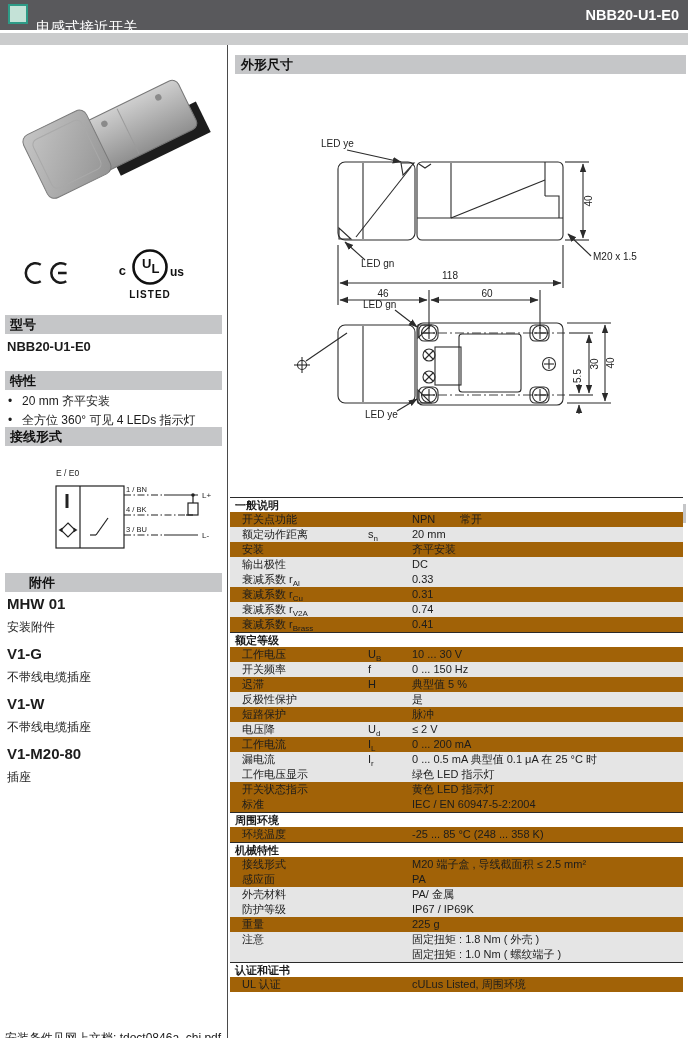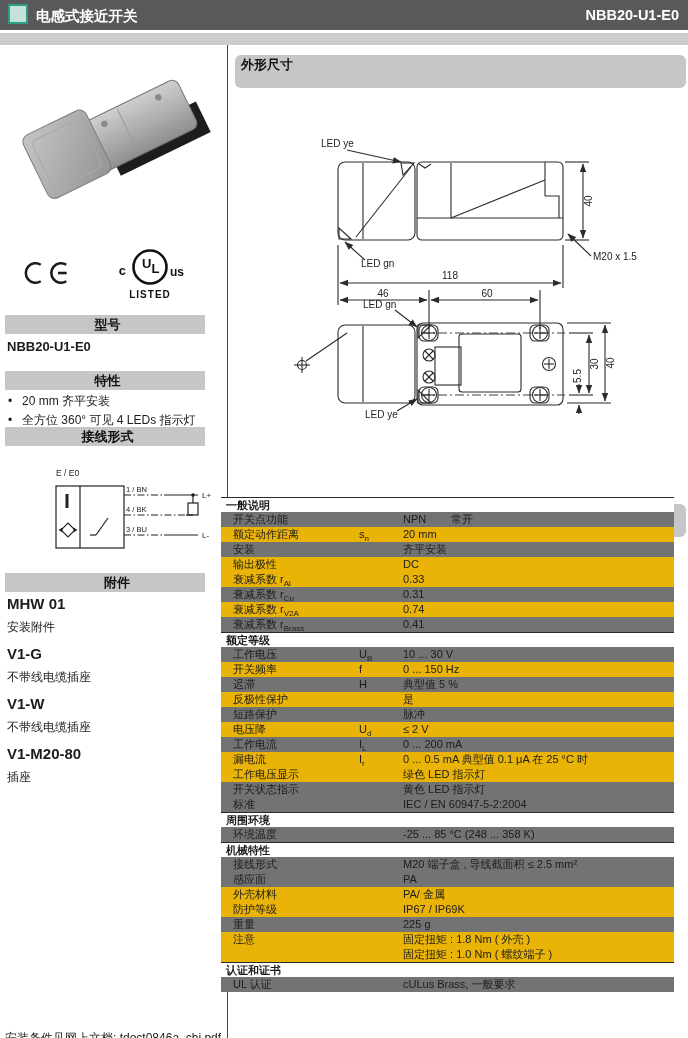--- a/index.html
+++ b/index.html
@@ -6,49 +6,49 @@
   body{
     width:688px;height:1038px;position:relative;overflow:hidden;
     background:#ffffff;color:#1c1c1c;
     font-family:"Liberation Sans","DejaVu Sans",sans-serif;
     -webkit-font-smoothing:antialiased;
   }
   .abs{position:absolute;}
   
   .hdr{left:0;top:0;width:688px;height:30px;background:#59595c;}
   .hdr-icon{left:8px;top:4px;width:20px;height:20px;background:#c4e2d7;border:2px solid #2e9b87;box-sizing:border-box;}
-  .hdr-title{left:36px;top:1px;height:30px;line-height:30px;color:#fff;font-weight:bold;font-size:14.5px;}
+  .hdr-title{left:36px;top:12px;height:30px;line-height:30px;color:#fff;font-weight:normal;font-size:14.5px;}
   .hdr-model{right:9px;top:0;height:30px;line-height:30px;color:#fff;font-weight:bold;font-size:14.5px;}
   .substrip{left:0;top:33px;width:688px;height:12px;background:#cbcccd;}
   .vdivider{left:227px;top:45px;width:1px;height:993px;background:#4a4a4a;}
 
   
-  .sec-bar{left:5px;width:200px;height:19px;background:#c5c6c8;color:#111;
-    font-weight:bold;font-size:13px;line-height:19px;padding-left:5px;box-sizing:border-box;text-align:center;}
+  .sec-bar{left:5px;width:217px;height:19px;background:#c5c6c8;color:#111;
+    font-weight:bold;font-size:13px;line-height:19px;padding-left:5px;box-sizing:border-box;}
   .model-value{left:7px;top:339px;font-weight:bold;font-size:13px;}
   .features{left:8px;top:392px;width:212px;font-size:12px;line-height:19px;}
   .feat-line{display:flex;}
   .feat-line .bullet{width:14px;}
   .accessories{left:7px;top:595px;width:212px;}
   .acc-name{font-weight:bold;font-size:15px;margin-bottom:7px;}
   .acc-desc{font-size:12px;margin-bottom:9px;}
   .footer-note{left:5px;top:1030px;font-size:12px;color:#222;white-space:nowrap;}
 
   
-  .right-bar{left:235px;width:451px;height:33px;background:#c5c6c8;color:#111;
-    font-weight:bold;font-size:13px;line-height:19px;padding-left:6px;box-sizing:border-box;border-radius:6px;}
+  .right-bar{left:235px;width:451px;height:19px;background:#c5c6c8;color:#111;
+    font-weight:bold;font-size:13px;line-height:19px;padding-left:6px;box-sizing:border-box;}
   .dim-bar{top:55px;}
   .tech-bar{top:468px;margin-top:36px;}
 
   
-  .tech-table{left:221px;top:497px;width:453px;}
+  .tech-table{left:230px;top:497px;width:453px;}
   .tg-head{height:15px;line-height:15px;font-weight:bold;font-size:11px;
     border-top:1px solid #2a2a2a;box-sizing:border-box;padding-left:5px;background:#fff;}
-  .trow{position:relative;height:15px;line-height:15px;font-size:11px;background:#eab308;}
-  .trow.shade{background:#737373;padding-left:12px;}
+  .trow{position:relative;height:15px;line-height:15px;font-size:11px;background:#e5e5e5;}
+  .trow.shade{background:#a16207;padding-left:12px;}
   .trow.tall{height:30px;}
   .t-label{position:absolute;left:12px;top:0;white-space:nowrap;}
   .t-sym{position:absolute;left:138px;top:0;white-space:nowrap;}
   .t-val{position:absolute;left:182px;top:0;white-space:nowrap;}
   .t-val2{position:absolute;left:230px;top:0;white-space:nowrap;}
   .t-val-l2{position:absolute;left:182px;top:15px;white-space:nowrap;}
   sub{font-size:8px;}
 
   svg text{font-family:"Liberation Sans","DejaVu Sans",sans-serif;}
 </style>
@@ -391,15 +391,15 @@
       <span class="t-val">225 g</span>
     </div>
     <div class="trow tall">
       <span class="t-label">注意</span>
       <span class="t-val">固定扭矩 : 1.8 Nm ( 外壳 )</span>
       <span class="t-val-l2">固定扭矩 : 1.0 Nm ( 螺纹端子 )</span>
     </div>
     <div class="tg-head">认证和证书</div>
     <div class="trow shade">
       <span class="t-label">UL 认证</span>
-      <span class="t-val">cULus Brass, 一般要求</span>
+      <span class="t-val">cULus Listed, 周围环境</span>
     </div>
   </div>
 
 </body></html>

